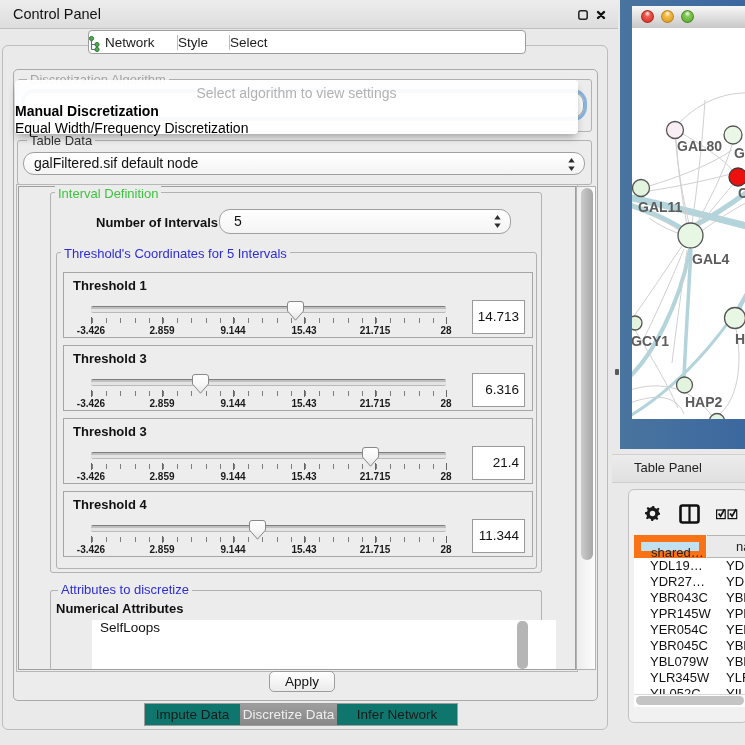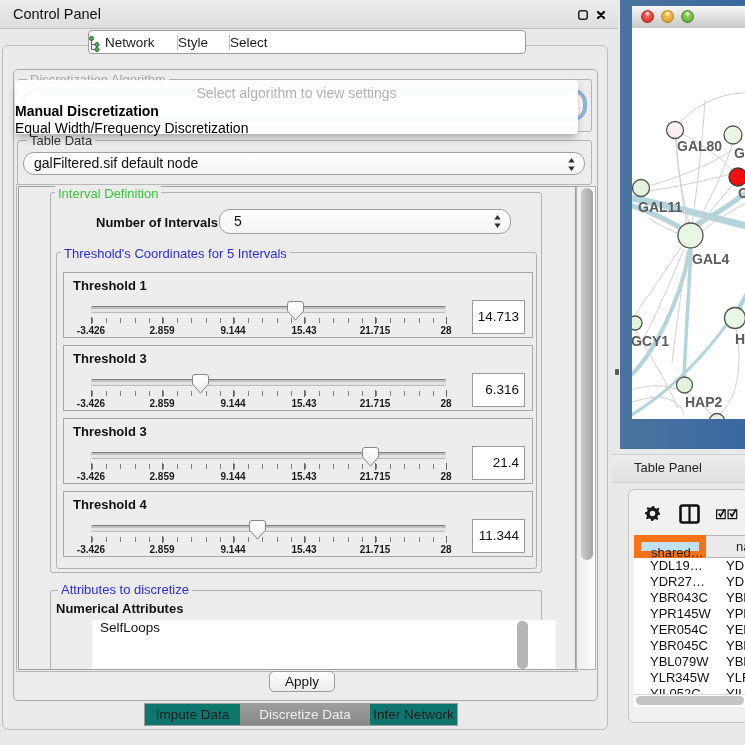--- a/index.html
+++ b/index.html
@@ -245,21 +245,21 @@
   <div class="ab" id="attlist">
     <div>SelfLoops</div>
   </div>
   <div class="ab" style="left:516px;top:620px;width:14px;height:49px;background:#ffffff;"></div>
   <div class="ab" style="left:517px;top:621px;width:11px;height:48px;border-radius:5px;background:#b5b5b5;"></div>
 
   <div class="ab" id="apply">Apply</div>
 
   <div class="ab" id="btabs">
     <div class="seg" style="width:95px">Impute Data</div>
-    <div class="seg sel" style="width:130px">Discretize Data</div>
+    <div class="seg sel" style="width:97px">Discretize Data</div>
     <div class="seg" style="flex:1">Infer Network</div>
   </div>
 
   <div class="ab" id="popup">
     <div class="r1">Select algorithm to view settings</div>
     <div class="r2">Manual Discretization</div>
     <div class="r3">Equal Width/Frequency Discretization</div>
   </div>
 
   <div class="ab" style="left:615px;top:369px;width:4px;height:6px;background:#5a5a5a;border-radius:1px;"></div>

